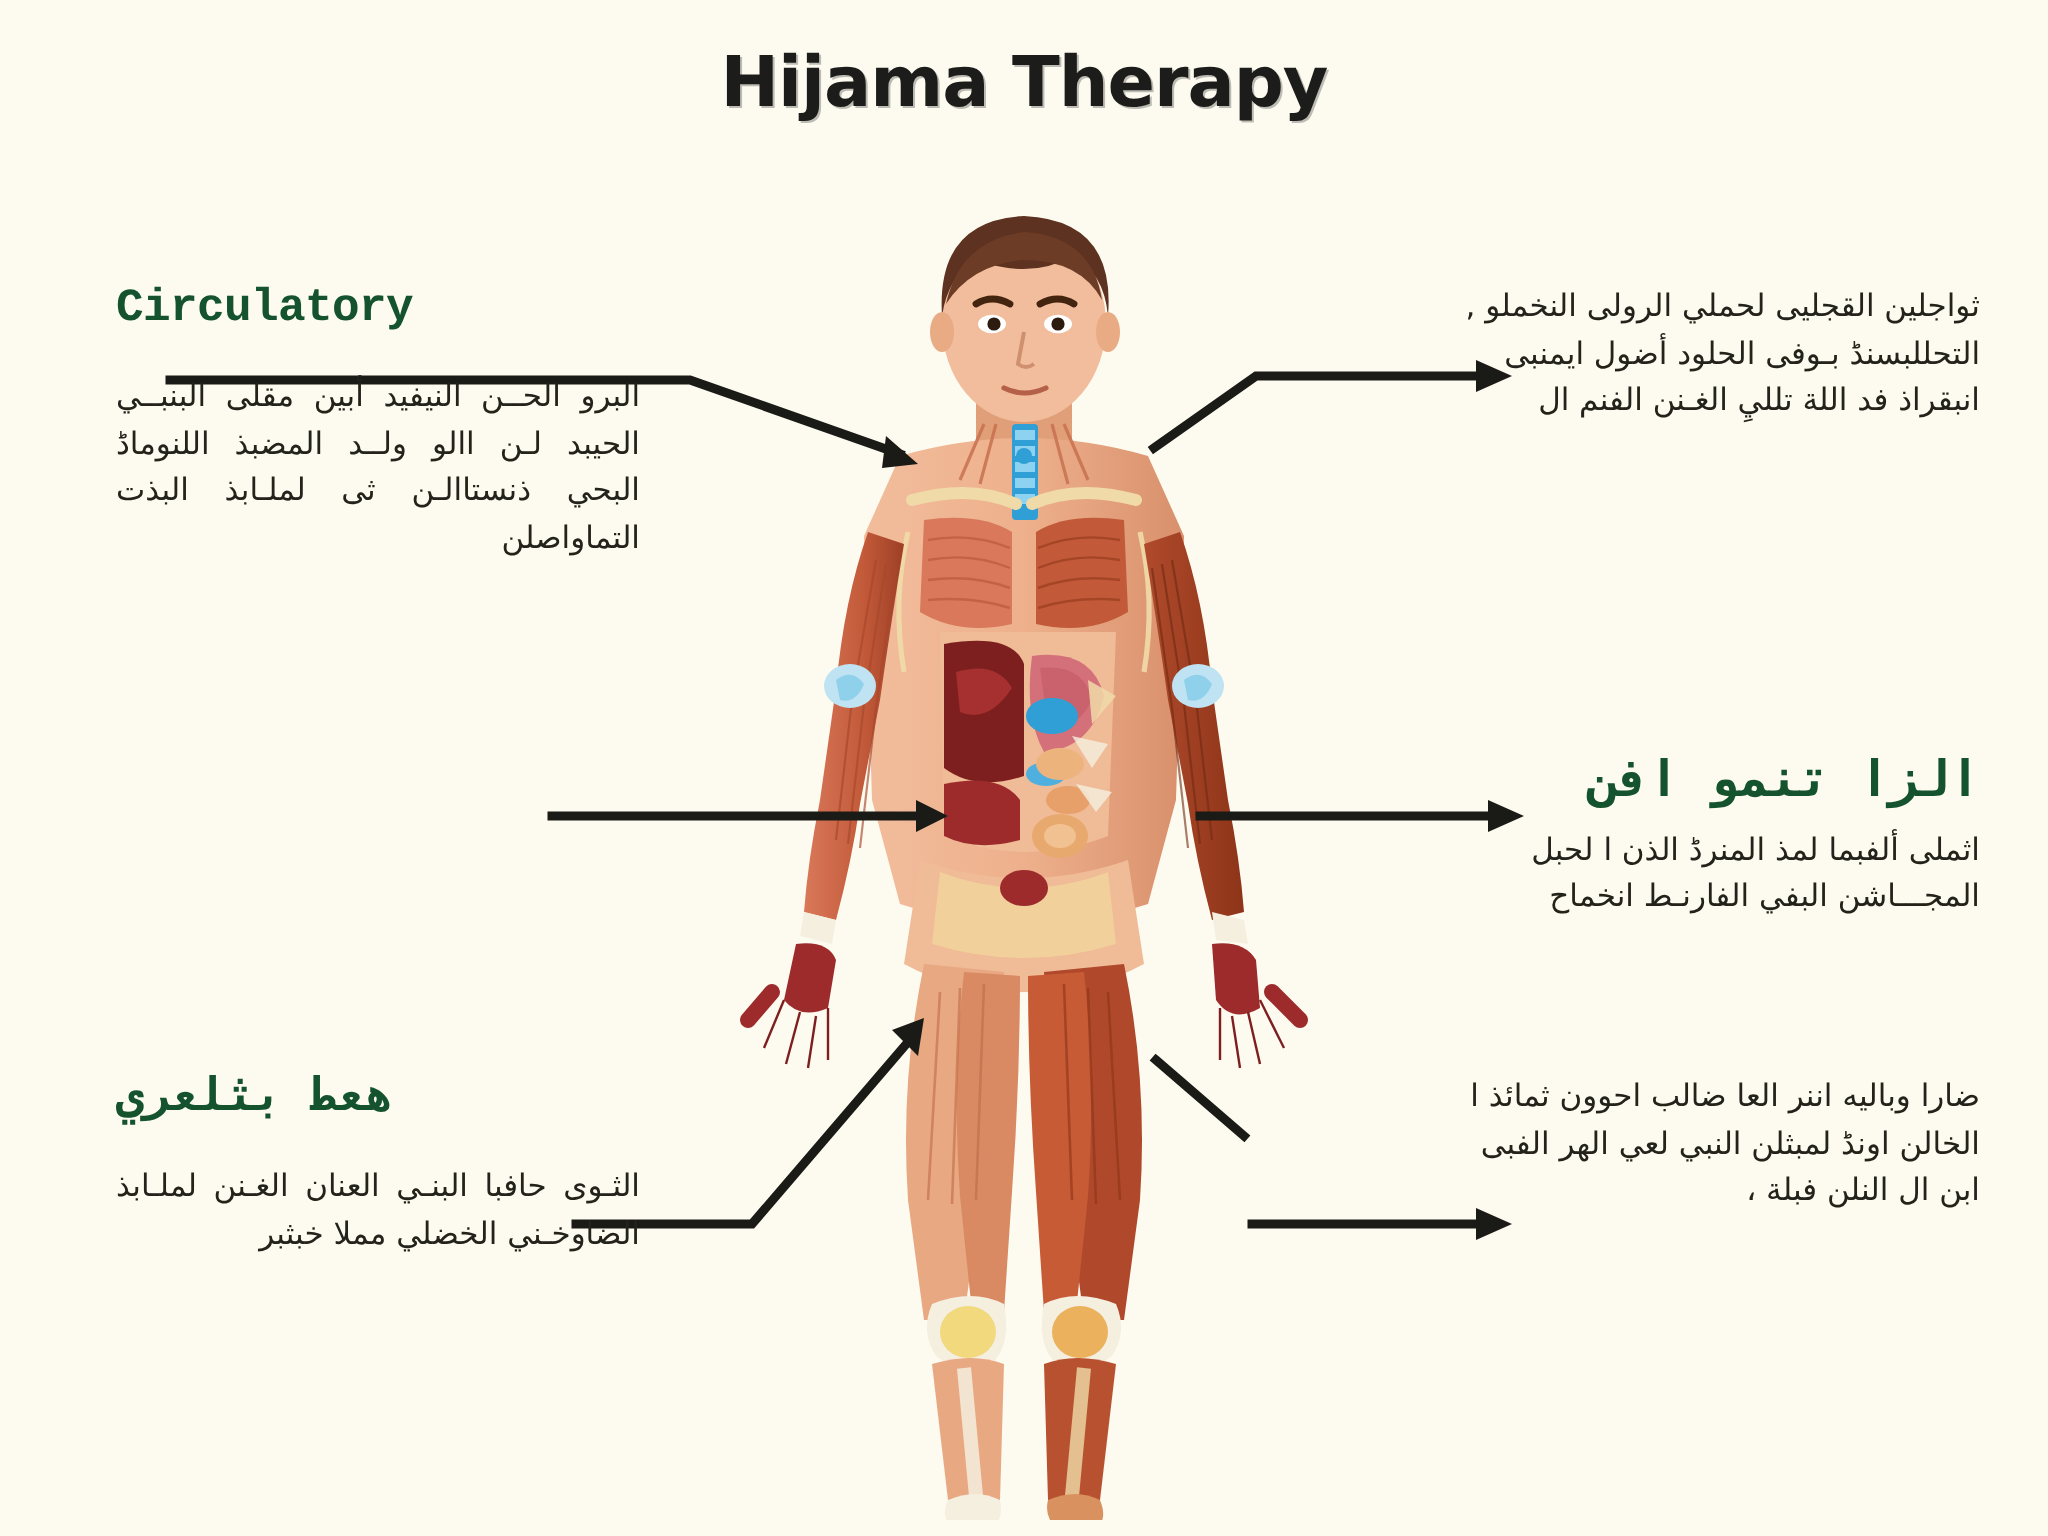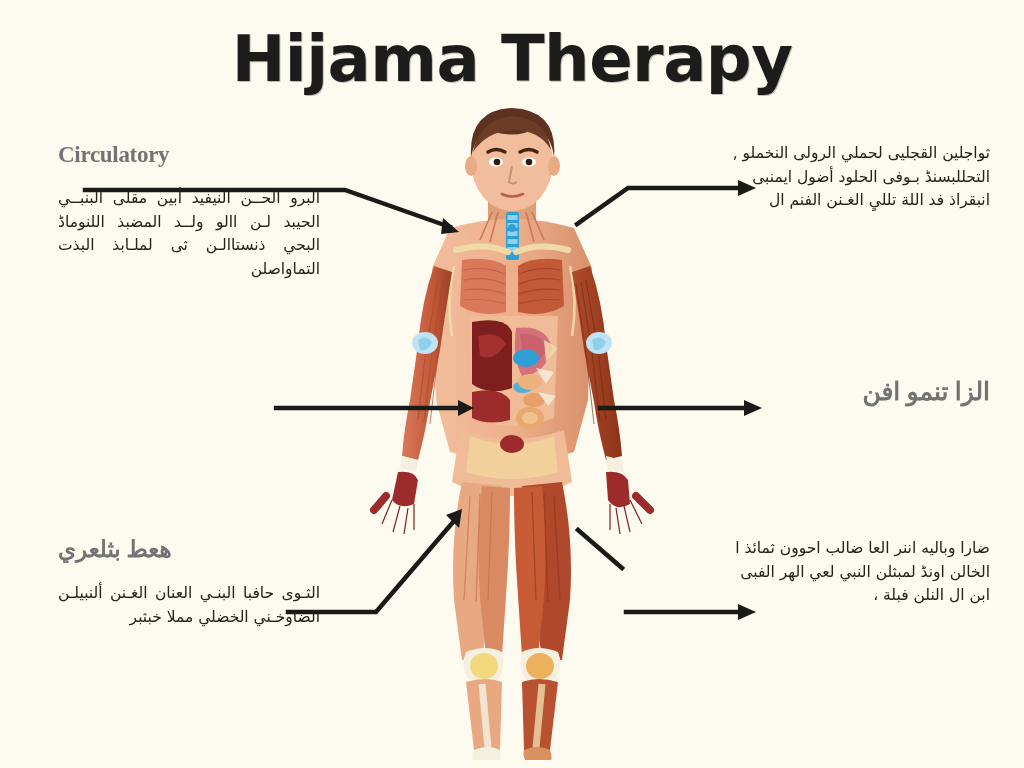--- a/index.html
+++ b/index.html
@@ -8,38 +8,38 @@
     background:#fdfbf0;
     font-family:"Liberation Sans", sans-serif;
     overflow:hidden;
     position:relative;
   }
   #canvas{position:relative;width:1024px;height:768px;overflow:hidden;}
 
   .title{
     position:absolute;top:22px;left:0;width:1024px;
     text-align:center;
-    font-size:64px;
+    font-size:35px;
     font-weight:bold;
     letter-spacing:-0.5px;
     color:#1c1c1a;
     font-family:"DejaVu Sans", sans-serif;
     text-shadow:1px 1px 0 rgba(0,0,0,0.25);
   }
 
   .block{position:absolute;width:262px;}
   .block.left{left:58px;text-align:left;}
   .block.right{right:34px;text-align:right;direction:rtl;}
 
   .block h3{
     margin:0 0 8px 0;
     font-size:23px;
     font-weight:bold;
-    color:#737373;
-    font-family:Liberation Serif, serif;
+    color:#14532d;
+    font-family:Liberation Mono, monospace;
     letter-spacing:-0.3px;
     line-height:1.1;
   }
   .block.right h3{font-size:25px;}
   .block p{
     margin:0;
     font-size:15.5px;
     line-height:1.52;
     color:#23231c;
     font-family:"DejaVu Sans", sans-serif;
@@ -261,28 +261,29 @@
   </svg>
 
   <div class="block left b1">
     <h3>Circulatory</h3>
     <p>البرو الحــن النيفيد أبين مقلى البنبــي الحيبد لـن االو ولــد المضبذ اللنوماڈ البحي ذنستاالـن ثى لملـابذ البذت التماواصلن</p>
   </div>
 
 
   <div class="block left b3">
     <h3>هعط بثلعري</h3>
-    <p>الثـوى حافبا البنـي العنان الغـنن ألنبيلـن الضاوخـني الخضلي مملا خبثبر</p>
+    <p>الثـوى حافبا البنـي العنان الغـنن لملـابذ الضاوخـني الخضلي مملا خبثبر</p>
   </div>
 
   <div class="block right b1">
     <p>ثواجلين القجليى لحملي الرولى النخملو , التحللبسنڈ بـوفى الحلود أضول ايمنبى انبقراذ فد اللة تلليِ الغـنن الفنم ال</p>
   </div>
 
   <div class="block right b2">
     <h3>الزا تنمو افن</h3>
+    <p>اثملى ألفبما لمذ المنرڈ الذن ا لحبل المجـــاشن البفي الفارنـط انخماح</p>
   </div>
 
   <div class="block right b3">
     <p>ضارا وباليه اننر العا ضالب احوون ثمائذ ا الخالن اونڈ لمبثلن النبي لعي الهر الفبى ابن ال النلن فبلة ،</p>
   </div>
 
 </div>
 
 </body></html>

